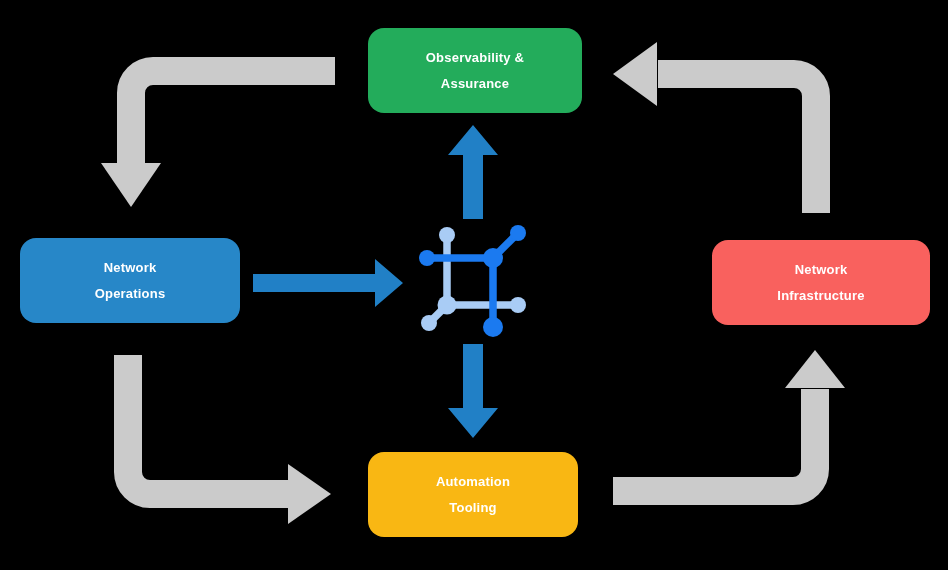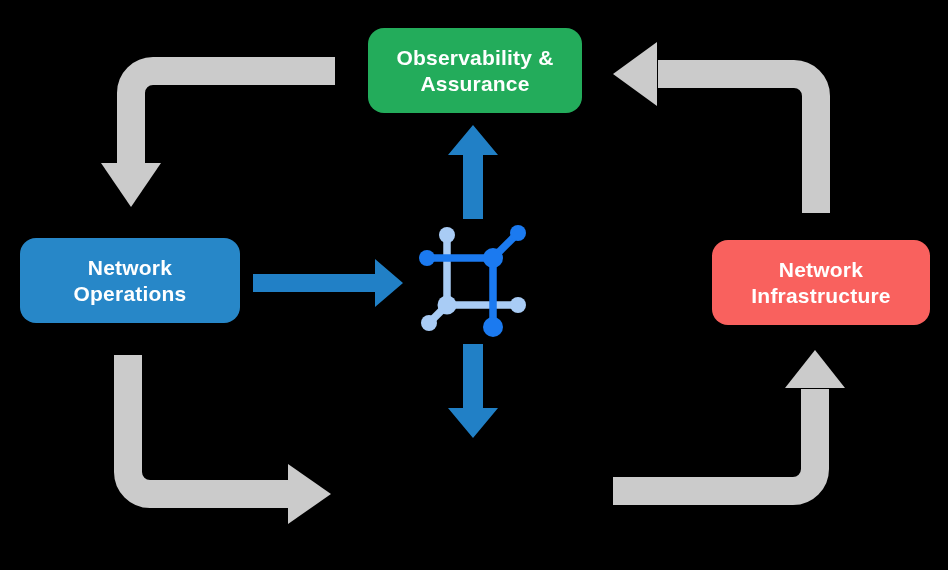--- a/index.html
+++ b/index.html
@@ -22,21 +22,21 @@
     height: 570px;
     display: block;
   }
   .node {
     position: absolute;
     display: flex;
     align-items: center;
     justify-content: center;
     text-align: center;
     color: var(--box_text, #fff);
-    font-size: 21px;
+    font-size: 13px;
     font-weight: 700;
     line-height: 26px;
     letter-spacing: 0.2px;
     border-radius: 16px;
     white-space: pre-line;
   }
   .node-observability { left: 368px; top: 28px;  width: 214px; height: 85px; background: var(--observability_green); }
   .node-operations    { left: 20px;  top: 238px; width: 220px; height: 85px; background: var(--operations_blue); }
   .node-infrastructure{ left: 712px; top: 240px; width: 218px; height: 85px; background: var(--infrastructure_red); }
   .node-automation    { left: 368px; top: 452px; width: 210px; height: 85px; background: var(--automation_yellow); }
@@ -101,14 +101,16 @@
       <circle class="icon-dark-dot" cx="493" cy="327" r="10"></circle>
     </g>
   </svg>
 
   <div class="node node-observability">Observability &amp;
 Assurance</div>
   <div class="node node-operations">Network
 Operations</div>
   <div class="node node-infrastructure">Network
 Infrastructure</div>
+  <div class="node node-automation">Automation
+Tooling</div>
 
 </div>
 
 </body></html>

